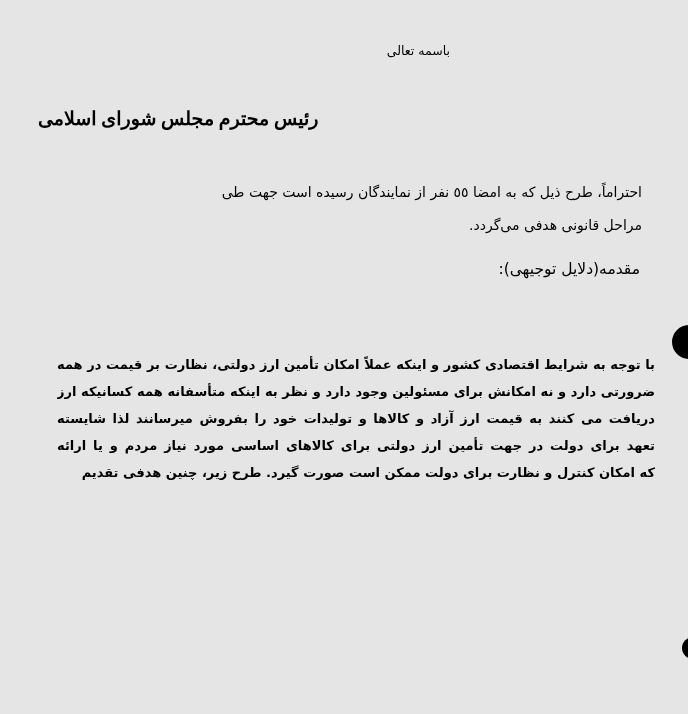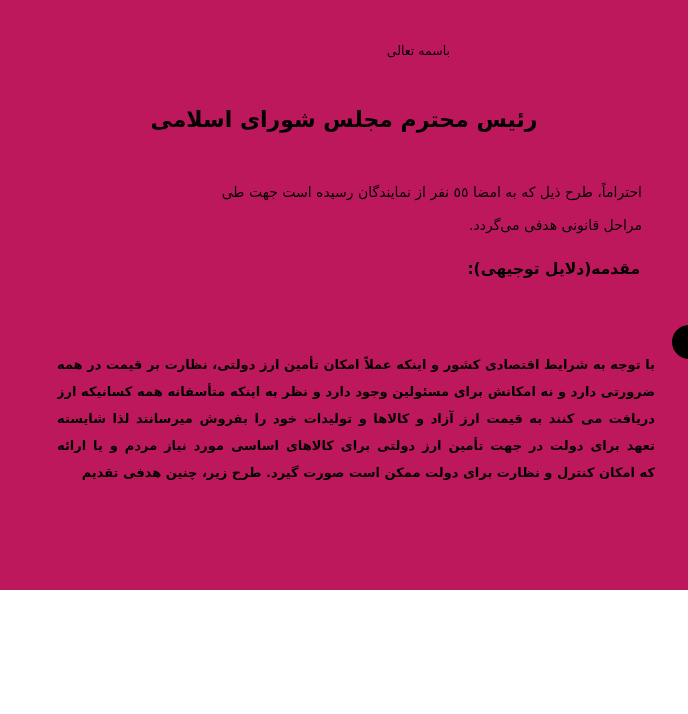--- a/index.html
+++ b/index.html
@@ -1,57 +1,58 @@
 <!DOCTYPE html>
 <html lang="fa" dir="rtl"><head>
 <meta charset="utf-8">
 <style>
   html, body { margin: 0; padding: 0; background: #ffffff; }
   .page {
     position: relative;
     width: 688px;
-    height: 590px;
-    background: #be185d;
+    height: 714px;
+    background: #e5e5e5;
     overflow: hidden;
     direction: rtl;
     font-family: "DejaVu Sans", sans-serif;
     color: #000000;
   }
   .bismillah {
     position: absolute;
     top: 43px;
     right: 238px;
     font-size: 12.5px;
     font-weight: normal;
   }
   .main-heading {
     position: absolute;
     top: 107px;
     right: 38px;
     left: 38px;
-    text-align: center;
-    font-size: 22px;
+    text-align: left;
+    font-size: 19px;
     font-weight: bold;
+    font-family: Liberation Serif, serif;
   }
   .salutation {
     position: absolute;
     top: 176px;
     right: 46px;
     left: 68px;
     font-size: 14px;
     line-height: 33px;
     text-align: right;
   }
   .salutation .line { height: 33px; overflow: hidden; text-align: right; }
   .section-heading {
     position: absolute;
     top: 260px;
     right: 48px;
     font-size: 15.5px;
-    font-weight: bold;
+    font-weight: normal;
   }
   .body-par {
     position: absolute;
     top: 351px;
     right: 33px;
     left: 57px;
     font-size: 13px;
     font-weight: bold;
     line-height: 27px;
   }

